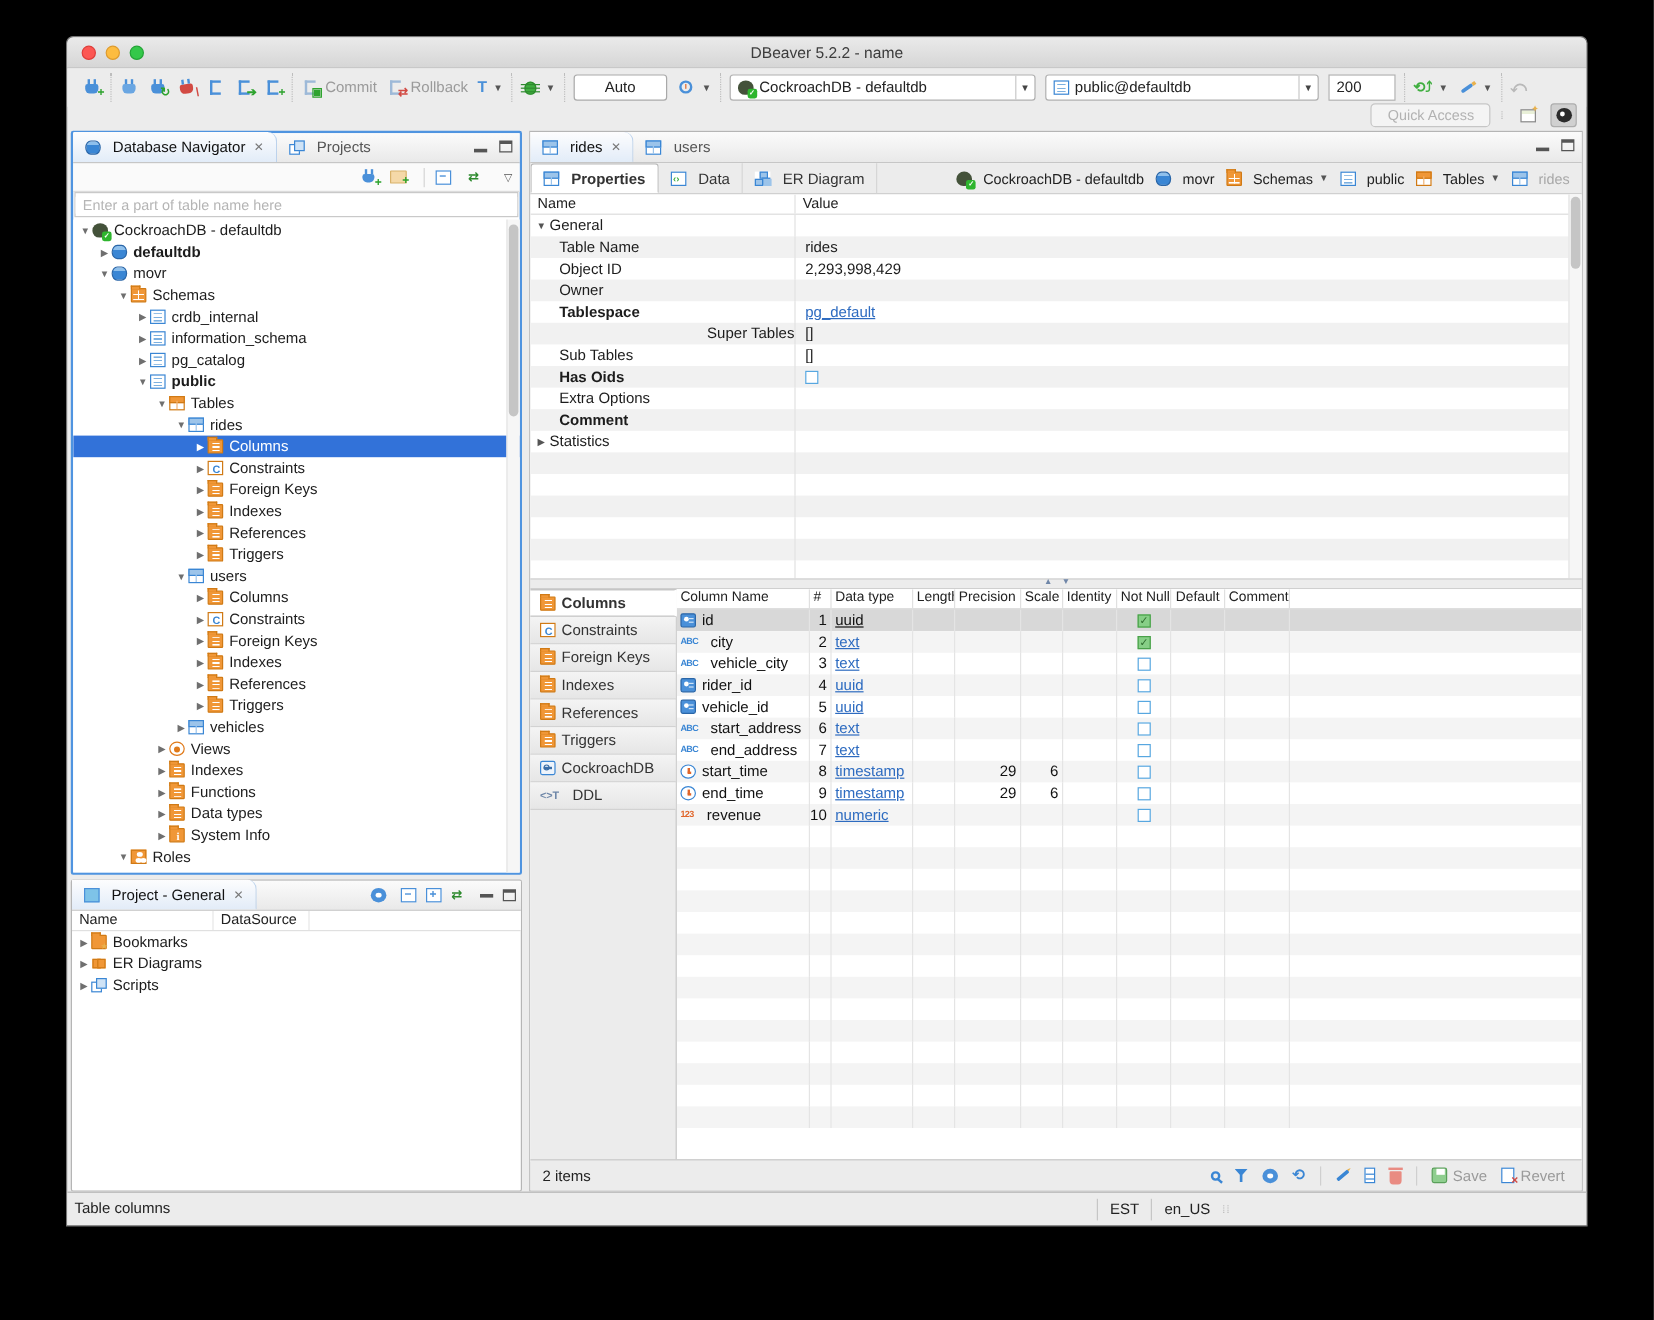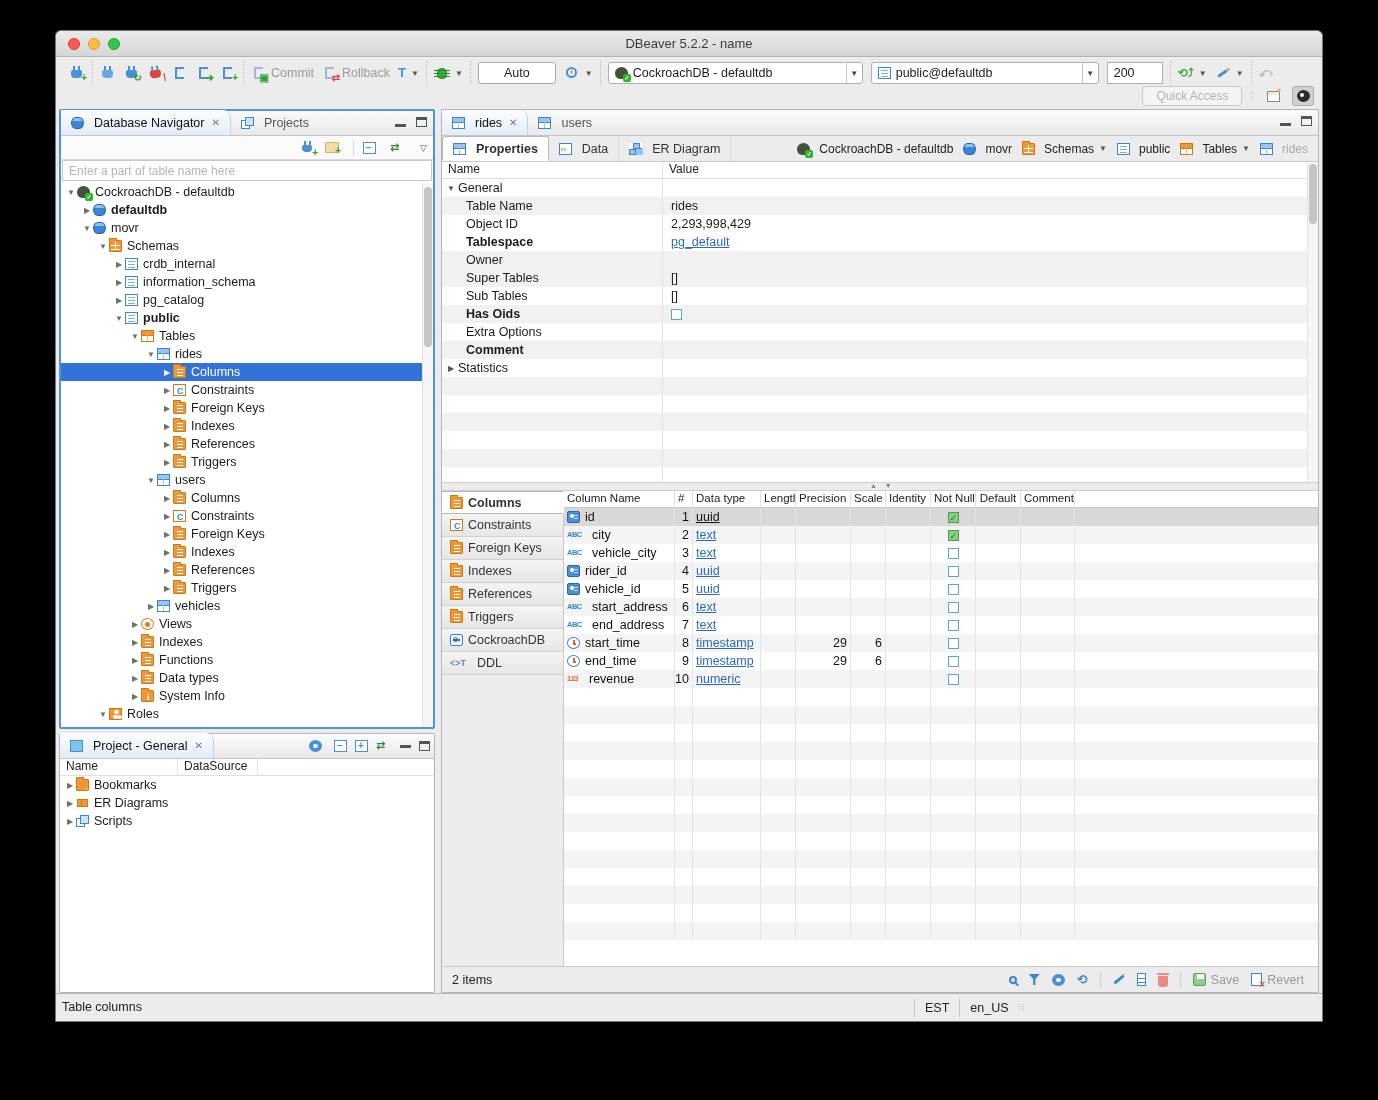--- a/index.html
+++ b/index.html
@@ -638,36 +638,36 @@
             </div>
           </div>
           <div class="prow" data-name="property-row-object-id">
             <div class="pname" style="padding-left: 24px;">
               <span data-name="property-name">Object ID</span>
             </div>
             <div class="pval">
               <span data-name="property-value">2,293,998,429</span>
             </div>
           </div>
+          <div class="prow alt" data-name="property-row-owner">
+            <div class="pname" style="padding-left: 24px;">
+              <span data-name="property-name">Owner</span>
+            </div>
+            <div class="pval"></div>
+          </div>
           <div class="prow" data-name="property-row-tablespace">
             <div class="pname" style="padding-left: 24px;">
               <span data-name="property-name" style="font-weight: bold;">Tablespace</span>
             </div>
             <div class="pval">
               <span class="plink" data-name="property-value-link">pg_default</span>
             </div>
           </div>
-          <div class="prow alt" data-name="property-row-owner">
-            <div class="pname" style="padding-left: 24px;">
-              <span data-name="property-name">Owner</span>
-            </div>
-            <div class="pval"></div>
-          </div>
           <div class="prow alt" data-name="property-row-super-tables">
-            <div class="pname" style="padding-left: 24px;">
+            <div class="pname" style="padding-left: 24px; justify-content: flex-end;">
               <span data-name="property-name">Super Tables</span>
             </div>
             <div class="pval">
               <span data-name="property-value">[]</span>
             </div>
           </div>
           <div class="prow" data-name="property-row-sub-tables">
             <div class="pname" style="padding-left: 24px;">
               <span data-name="property-name">Sub Tables</span>
             </div>

